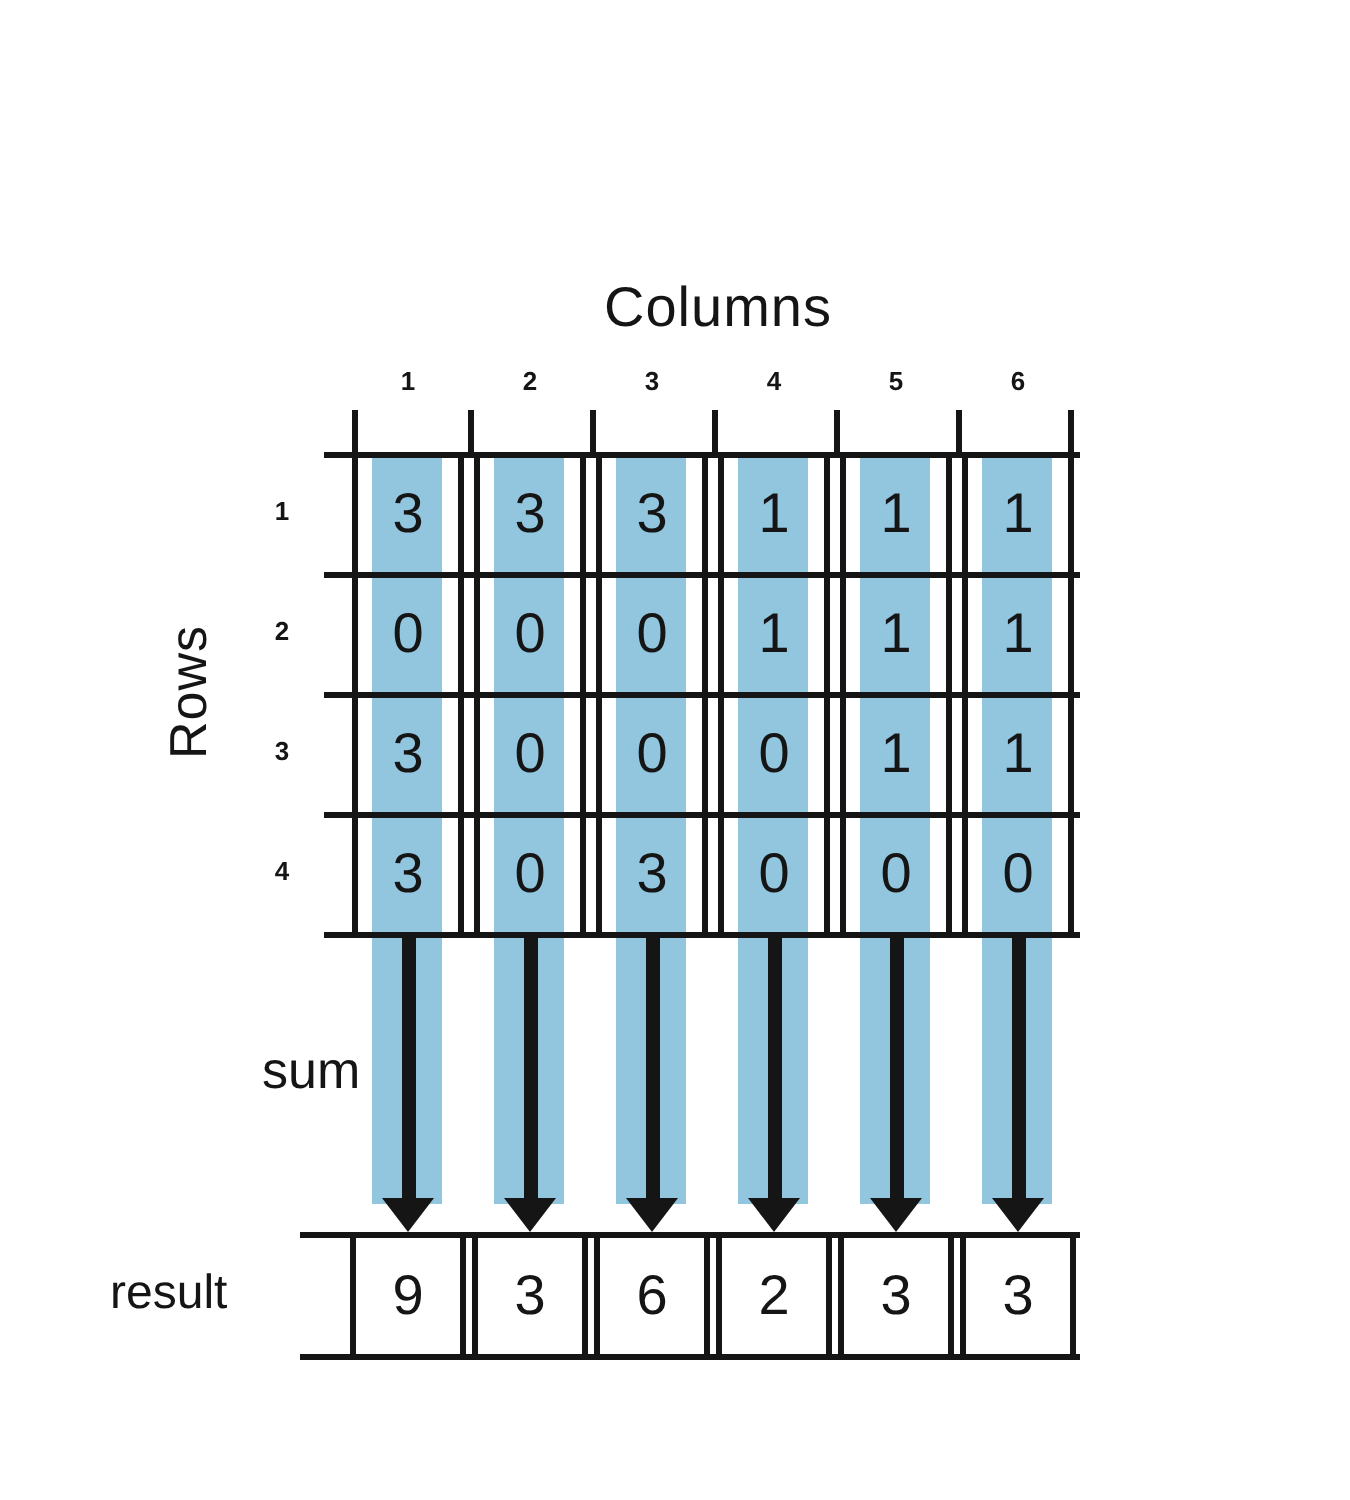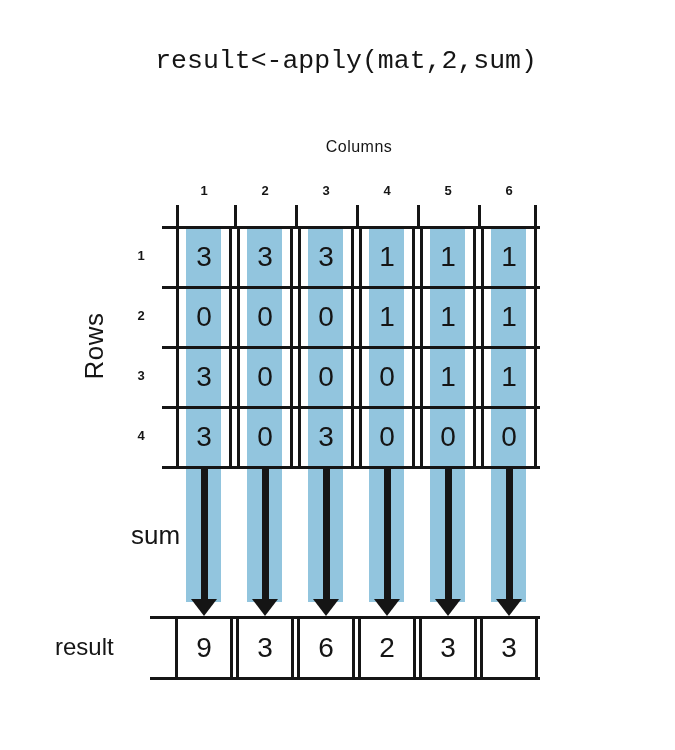--- a/index.html
+++ b/index.html
@@ -12,21 +12,21 @@
 
   
   #code{position:absolute;left:28px;top:44px;margin:0;
         font-family:"Liberation Mono","DejaVu Sans Mono",monospace;
         font-size:26.5px;line-height:34px;color:var(--ink);white-space:pre;}
   .codeline{white-space:pre;}
   .codeline.indent{margin-left:8ch;}
 
   
   #columns-title{position:absolute;left:176px;top:138px;width:366px;text-align:center;
-                 font-size:16px;letter-spacing:0.5px;}
+                 font-size:28px;letter-spacing:0.5px;}
   #rows-title{position:absolute;left:33px;top:332px;width:120px;height:28px;text-align:center;
               font-size:26px;letter-spacing:0.5px;transform:rotate(-90deg);}
   #sum-label{position:absolute;left:131px;top:520px;font-size:26px;}
   #result-label{position:absolute;left:55px;top:633px;font-size:24px;}
 
   
   .band{position:absolute;top:227px;width:35px;height:375px;background:var(--blue);}
   .hline{position:absolute;left:162px;width:378px;height:3px;background:var(--ink);}
   .tick{position:absolute;top:205px;width:3px;height:23px;background:var(--ink);}
   .strip{position:absolute;top:226px;width:56px;height:243px;box-sizing:border-box;
@@ -44,21 +44,21 @@
   .resline{position:absolute;left:150px;width:390px;height:3px;background:var(--ink);}
   .rescell{position:absolute;top:616px;width:58px;height:64px;box-sizing:border-box;
            border-left:3px solid var(--ink);border-right:3px solid var(--ink);
            display:flex;align-items:center;justify-content:center;font-size:28px;}
 </style>
 </head>
 <body>
 
 <div id="stage">
 
-  <pre id="code"><div class="codeline indent">result&lt;-apply(mat,2,sum)</div></pre>
+  <pre id="code"></pre>
 
   <div id="columns-title">Columns</div>
   <div id="rows-title">Rows</div>
   <div id="sum-label">sum</div>
   <div id="result-label">result</div>
 
 <div class="band" style="left: 186px; z-index: 1;"></div>
     <div class="band" style="left: 247px; z-index: 1;"></div>
     <div class="band" style="left: 308px; z-index: 1;"></div>
     <div class="band" style="left: 369px; z-index: 1;"></div>

